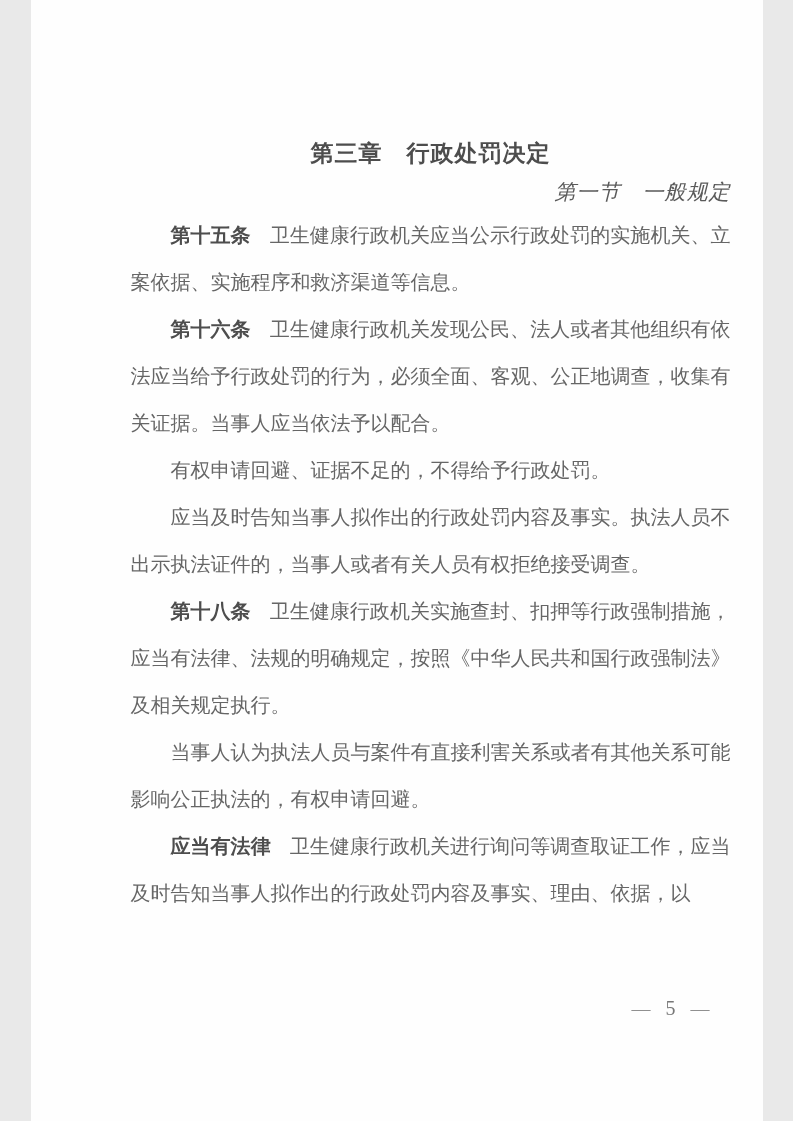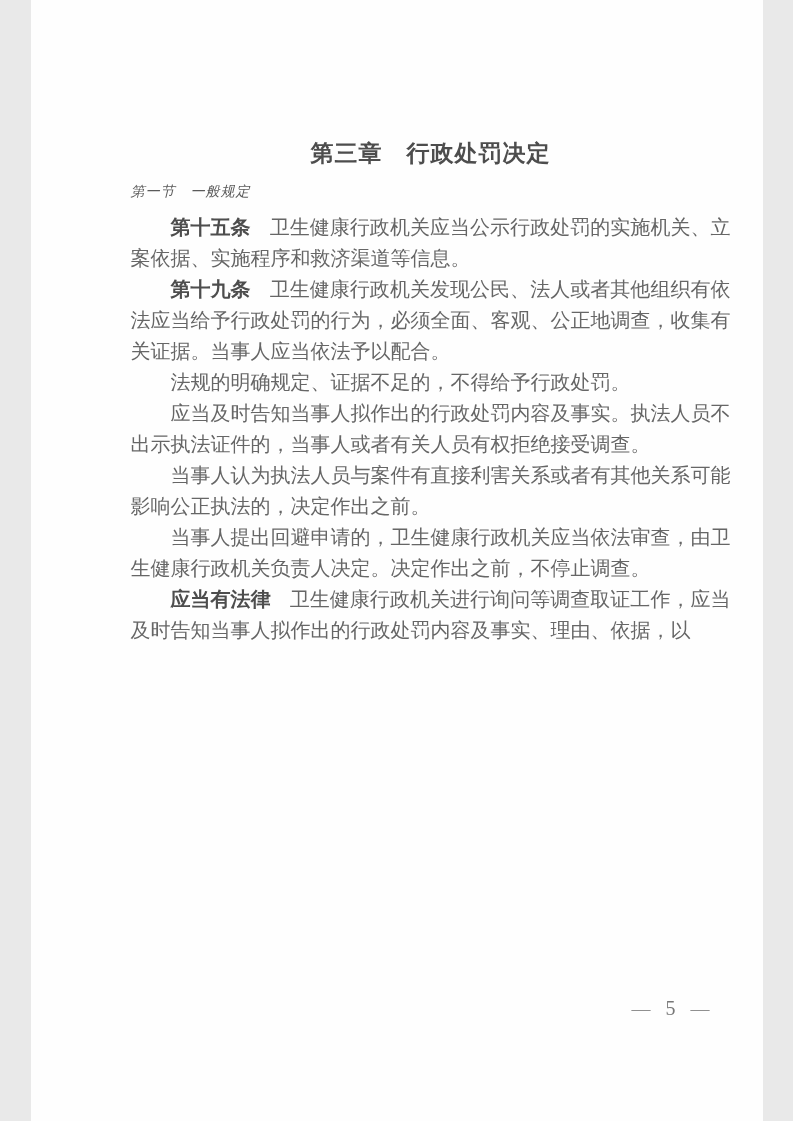--- a/index.html
+++ b/index.html
@@ -23,33 +23,33 @@
     text-align: center;
     font-family: "Liberation Sans", "DejaVu Sans", sans-serif;
     font-weight: bold;
     font-size: 23px;
     line-height: 38px;
     letter-spacing: 1px;
     color: #4d4d4d;
     white-space: pre;
   }
   .section-heading {
-    text-align: left;
+    text-align: right;
     font-style: italic;
     font-weight: normal;
-    font-size: 14px;
+    font-size: 21px;
     line-height: 40px;
     letter-spacing: 1px;
     color: #5a5a5a;
     white-space: pre;
   }
   .body-text { margin-top: 0; }
   .para {
     font-size: 20px;
-    line-height: 31px;
+    line-height: 47px;
     text-align: justify;
     text-indent: 40px;
     color: #666666;
   }
   .article-num {
     font-family: "Liberation Sans", "DejaVu Sans", sans-serif;
     font-weight: bold;
     color: #4d4d4d;
   }
   .article-num:not(:empty) { margin-right: 19px; }
@@ -69,25 +69,25 @@
 </head>
 <body>
 
 <div class="page">
   <div class="content">
     <div class="chapter-heading">第三章　行政处罚决定</div>
     <div class="section-heading">第一节　一般规定</div>
 
     <div class="body-text">
       <p class="para"><span class="article-num">第十五条</span><span>卫生健康行政机关应当公示行政处罚的实施机关、立案依据、实施程序和救济渠道等信息。</span></p>
-      <p class="para"><span class="article-num">第十九条</span><span>卫生健康行政机关发现公民、法人或者其他组织有依法应当给予行政处罚的行为，必须全面、客观、公正地调查，收集有关证据。当事人应当依法予以配合。</span></p>
-      <p class="para"><span class="article-num"></span><span>法规的明确规定、证据不足的，不得给予行政处罚。</span></p>
+      <p class="para"><span class="article-num">第十六条</span><span>卫生健康行政机关发现公民、法人或者其他组织有依法应当给予行政处罚的行为，必须全面、客观、公正地调查，收集有关证据。当事人应当依法予以配合。</span></p>
+      <p class="para"><span class="article-num"></span><span>有权申请回避、证据不足的，不得给予行政处罚。</span></p>
       <p class="para"><span class="article-num"></span><span>应当及时告知当事人拟作出的行政处罚内容及事实。执法人员不出示执法证件的，当事人或者有关人员有权拒绝接受调查。</span></p>
-      <p class="para"><span class="article-num"></span><span>当事人认为执法人员与案件有直接利害关系或者有其他关系可能影响公正执法的，决定作出之前。</span></p>
-      <p class="para"><span class="article-num"></span><span>当事人提出回避申请的，卫生健康行政机关应当依法审查，由卫生健康行政机关负责人决定。决定作出之前，不停止调查。</span></p>
+      <p class="para"><span class="article-num">第十八条</span><span>卫生健康行政机关实施查封、扣押等行政强制措施，应当有法律、法规的明确规定，按照《中华人民共和国行政强制法》及相关规定执行。</span></p>
+      <p class="para"><span class="article-num"></span><span>当事人认为执法人员与案件有直接利害关系或者有其他关系可能影响公正执法的，有权申请回避。</span></p>
       <p class="para"><span class="article-num">应当有法律</span><span>卫生健康行政机关进行询问等调查取证工作，应当及时告知当事人拟作出的行政处罚内容及事实、理由、依据，以</span></p>
     </div>
   </div>
 
   <div class="page-number">
     <span class="dash">—</span>
     <span class="num-val">5</span>
     <span class="dash">—</span>
   </div>
 </div>

